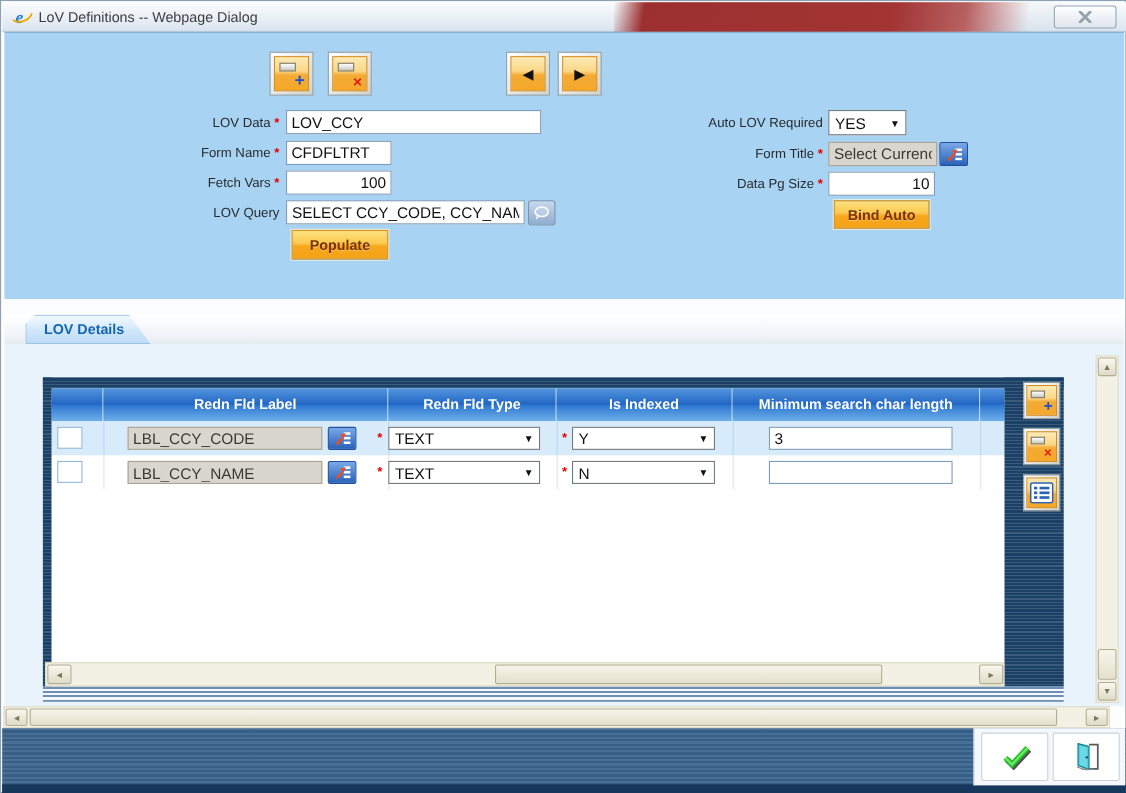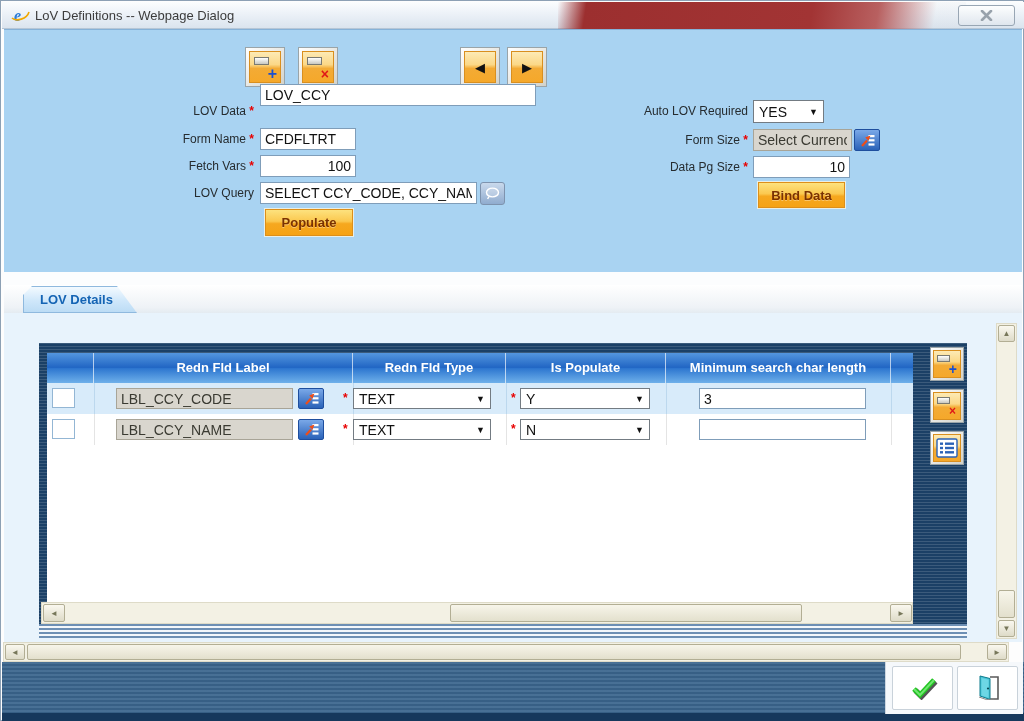--- a/index.html
+++ b/index.html
@@ -140,21 +140,21 @@
   </div>
   <div class="obtn" style="left:506px; top:46px; width:40px; height:40px;">
     <div class="obtn-face">
         <span class="navglyph">▶</span>
       </div>
   </div>
 
   <div class="flabel" style="left:58px; top:103px;">
     <span>LOV Data</span> <span class="req">*</span>
   </div>
-  <input class="tin" style="left: 259px; top: 83px; width: 276px;" value="LOV_CCY">
+  <input class="tin" style="left: 259px; top: 99px; width: 232px;" value="LOV_CCY">
 
   <div class="flabel" style="left:58px; top:131px;">
     <span>Form Name</span> <span class="req">*</span>
   </div>
   <input class="tin" style="left: 259px; top: 127px; width: 96px;" value="CFDFLTRT">
 
   <div class="flabel" style="left:58px; top:158px;">
     <span>Fetch Vars</span> <span class="req">*</span>
   </div>
   <input class="tin num" style="left: 259px; top: 154px; width: 96px;" value="100">
@@ -174,58 +174,58 @@
 
   <div class="flabel" style="left:552px; top:103px;">
     <span>Auto LOV Required</span>
   </div>
   <div class="sel" style="left:752px; top:99px; width:71px;">
     <span>YES</span>
     <span class="selarr">▼</span>
   </div>
 
   <div class="flabel" style="left:552px; top:132px;">
-    <span>Form Size</span> <span class="req">*</span>
+    <span>Form Title</span> <span class="req">*</span>
   </div>
   <input class="tin gin" style="left: 752px; top: 128px; width: 99px;" value="Select Currenc">
   <div class="lovbtn" style="left:853px; top:128px; width:26px; height:22px;">
     <svg width="17" height="15" viewBox="0 0 17 15">
       <rect x="9.5" y="2" width="6" height="2.2" fill="#fff"></rect>
       <rect x="9.5" y="6.2" width="6" height="2.2" fill="#fff"></rect>
       <rect x="9.5" y="10.4" width="6" height="2.2" fill="#fff"></rect>
       <path d="M3 13 L8 7.5" stroke="#ef4d18" stroke-width="2.2"></path>
       <polygon points="6.2,4.4 11.4,2.6 9.6,7.8" fill="#ef4d18"></polygon>
     </svg>
   </div>
 
   <div class="flabel" style="left:552px; top:159px;">
     <span>Data Pg Size</span> <span class="req">*</span>
   </div>
   <input class="tin num" style="left: 752px; top: 155px; width: 97px; padding-left: 31px;" value="10">
 
-  <div class="pushbtn" style="left:757px; top:181px; width:87px; height:26px;">Bind Data</div>
+  <div class="pushbtn" style="left:757px; top:181px; width:87px; height:26px;">Bind Auto</div>
 
   <div class="gapband"></div>
   <div class="tabrow"></div>
   <div class="tab">
     <span>LOV Details</span>
   </div>
 
   <div class="tabbody">
 
     <div class="abs navy" style="left:35px; top:30px;  width:928px; height:10px;"></div>
     <div class="abs navy" style="left:35px; top:30px;  width:8px;   height:281px;"></div>
     <div class="abs navy" style="left:909px; top:30px; width:54px;  height:281px;"></div>
     <div class="abs stripes" style="left:35px; top:311px; width:928px; height:14px;"></div>
 
     <div class="ghead">
       <div class="gh" style="width:47px;"></div>
       <div class="gh" style="width:259px;">Redn Fld Label</div>
       <div class="gh" style="width:153px;">Redn Fld Type</div>
-      <div class="gh" style="width:160px;">Is Populate</div>
+      <div class="gh" style="width:160px;">Is Indexed</div>
       <div class="gh" style="width:225px;">Minimum search char length</div>
       <div class="gh" style="width:22px; border-right:none;"></div>
     </div>
 
     <div class="grow" style="top:70px; background:#d8ebfa;">
       <div class="vsep" style="left:47px; background:#bcd8ee;"></div>
       <div class="vsep" style="left:306px; background:#bcd8ee;"></div>
       <div class="vsep" style="left:459px; background:#bcd8ee;"></div>
       <div class="vsep" style="left:619px; background:#bcd8ee;"></div>
       <div class="vsep" style="left:844px; background:#bcd8ee;"></div>

